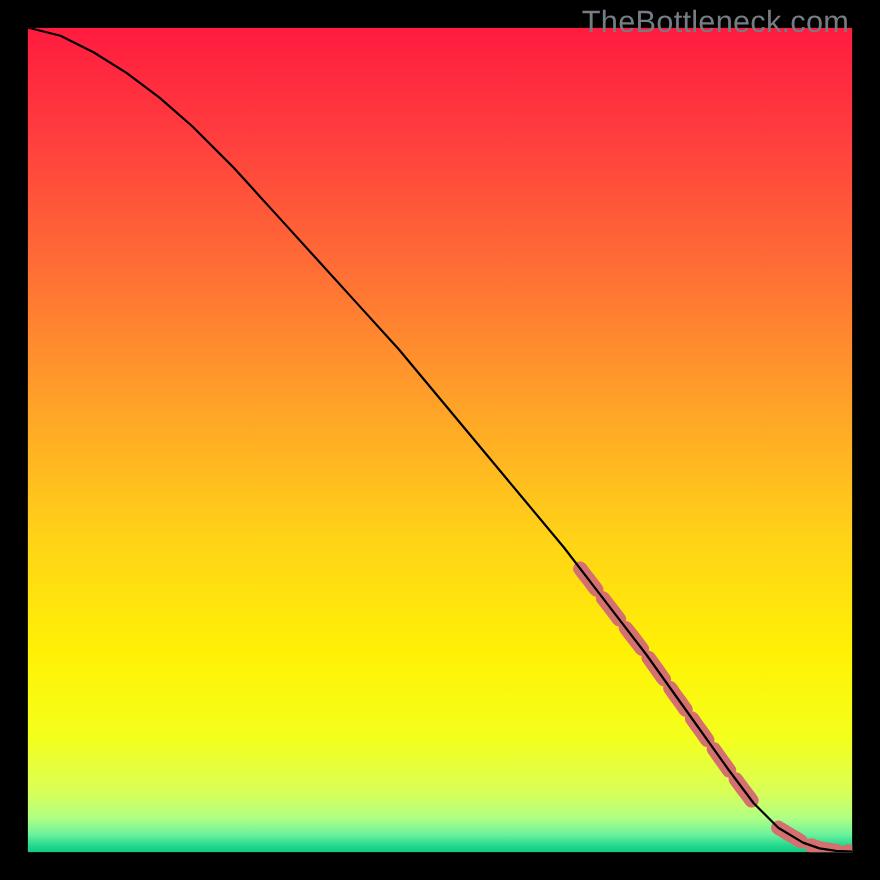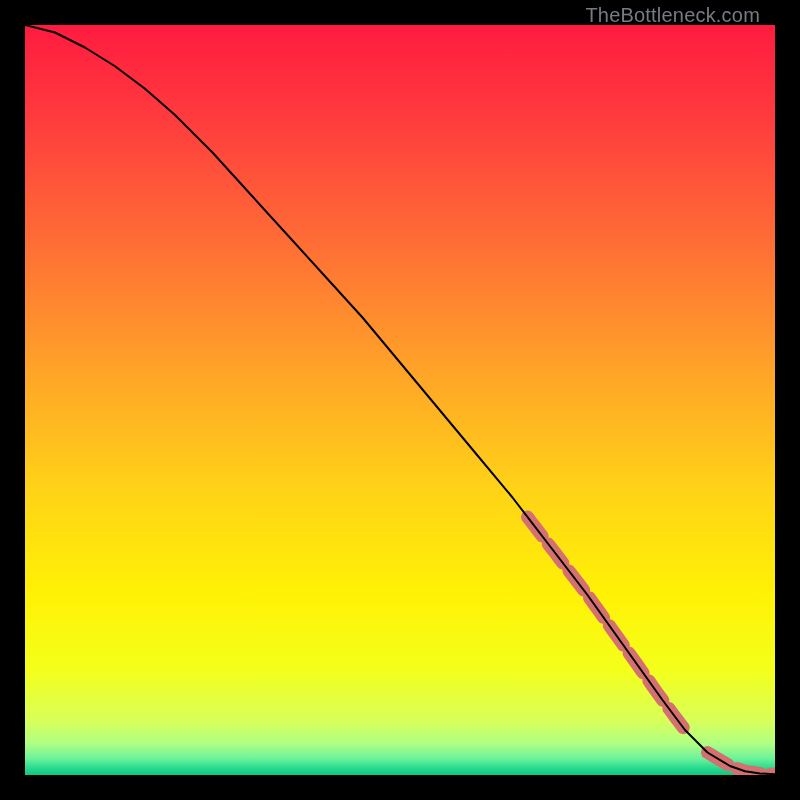--- a/index.html
+++ b/index.html
@@ -37,23 +37,23 @@
     position: absolute;
     left: 0;
     top: 0;
     width: 100%;
     height: 100%;
     pointer-events: none;
   }
   .watermark {
     position: absolute;
     top: 4px;
-    right: 40px;
+    right: 28px;
     font-family: Arial, Helvetica, sans-serif;
-    font-size: 20px;
+    font-size: 28px;
     color: #777c83;
     letter-spacing: 0.2px;
     user-select: none;
   }
 </style>
 </head>
 <body>
 
 <div class="frame">
 

